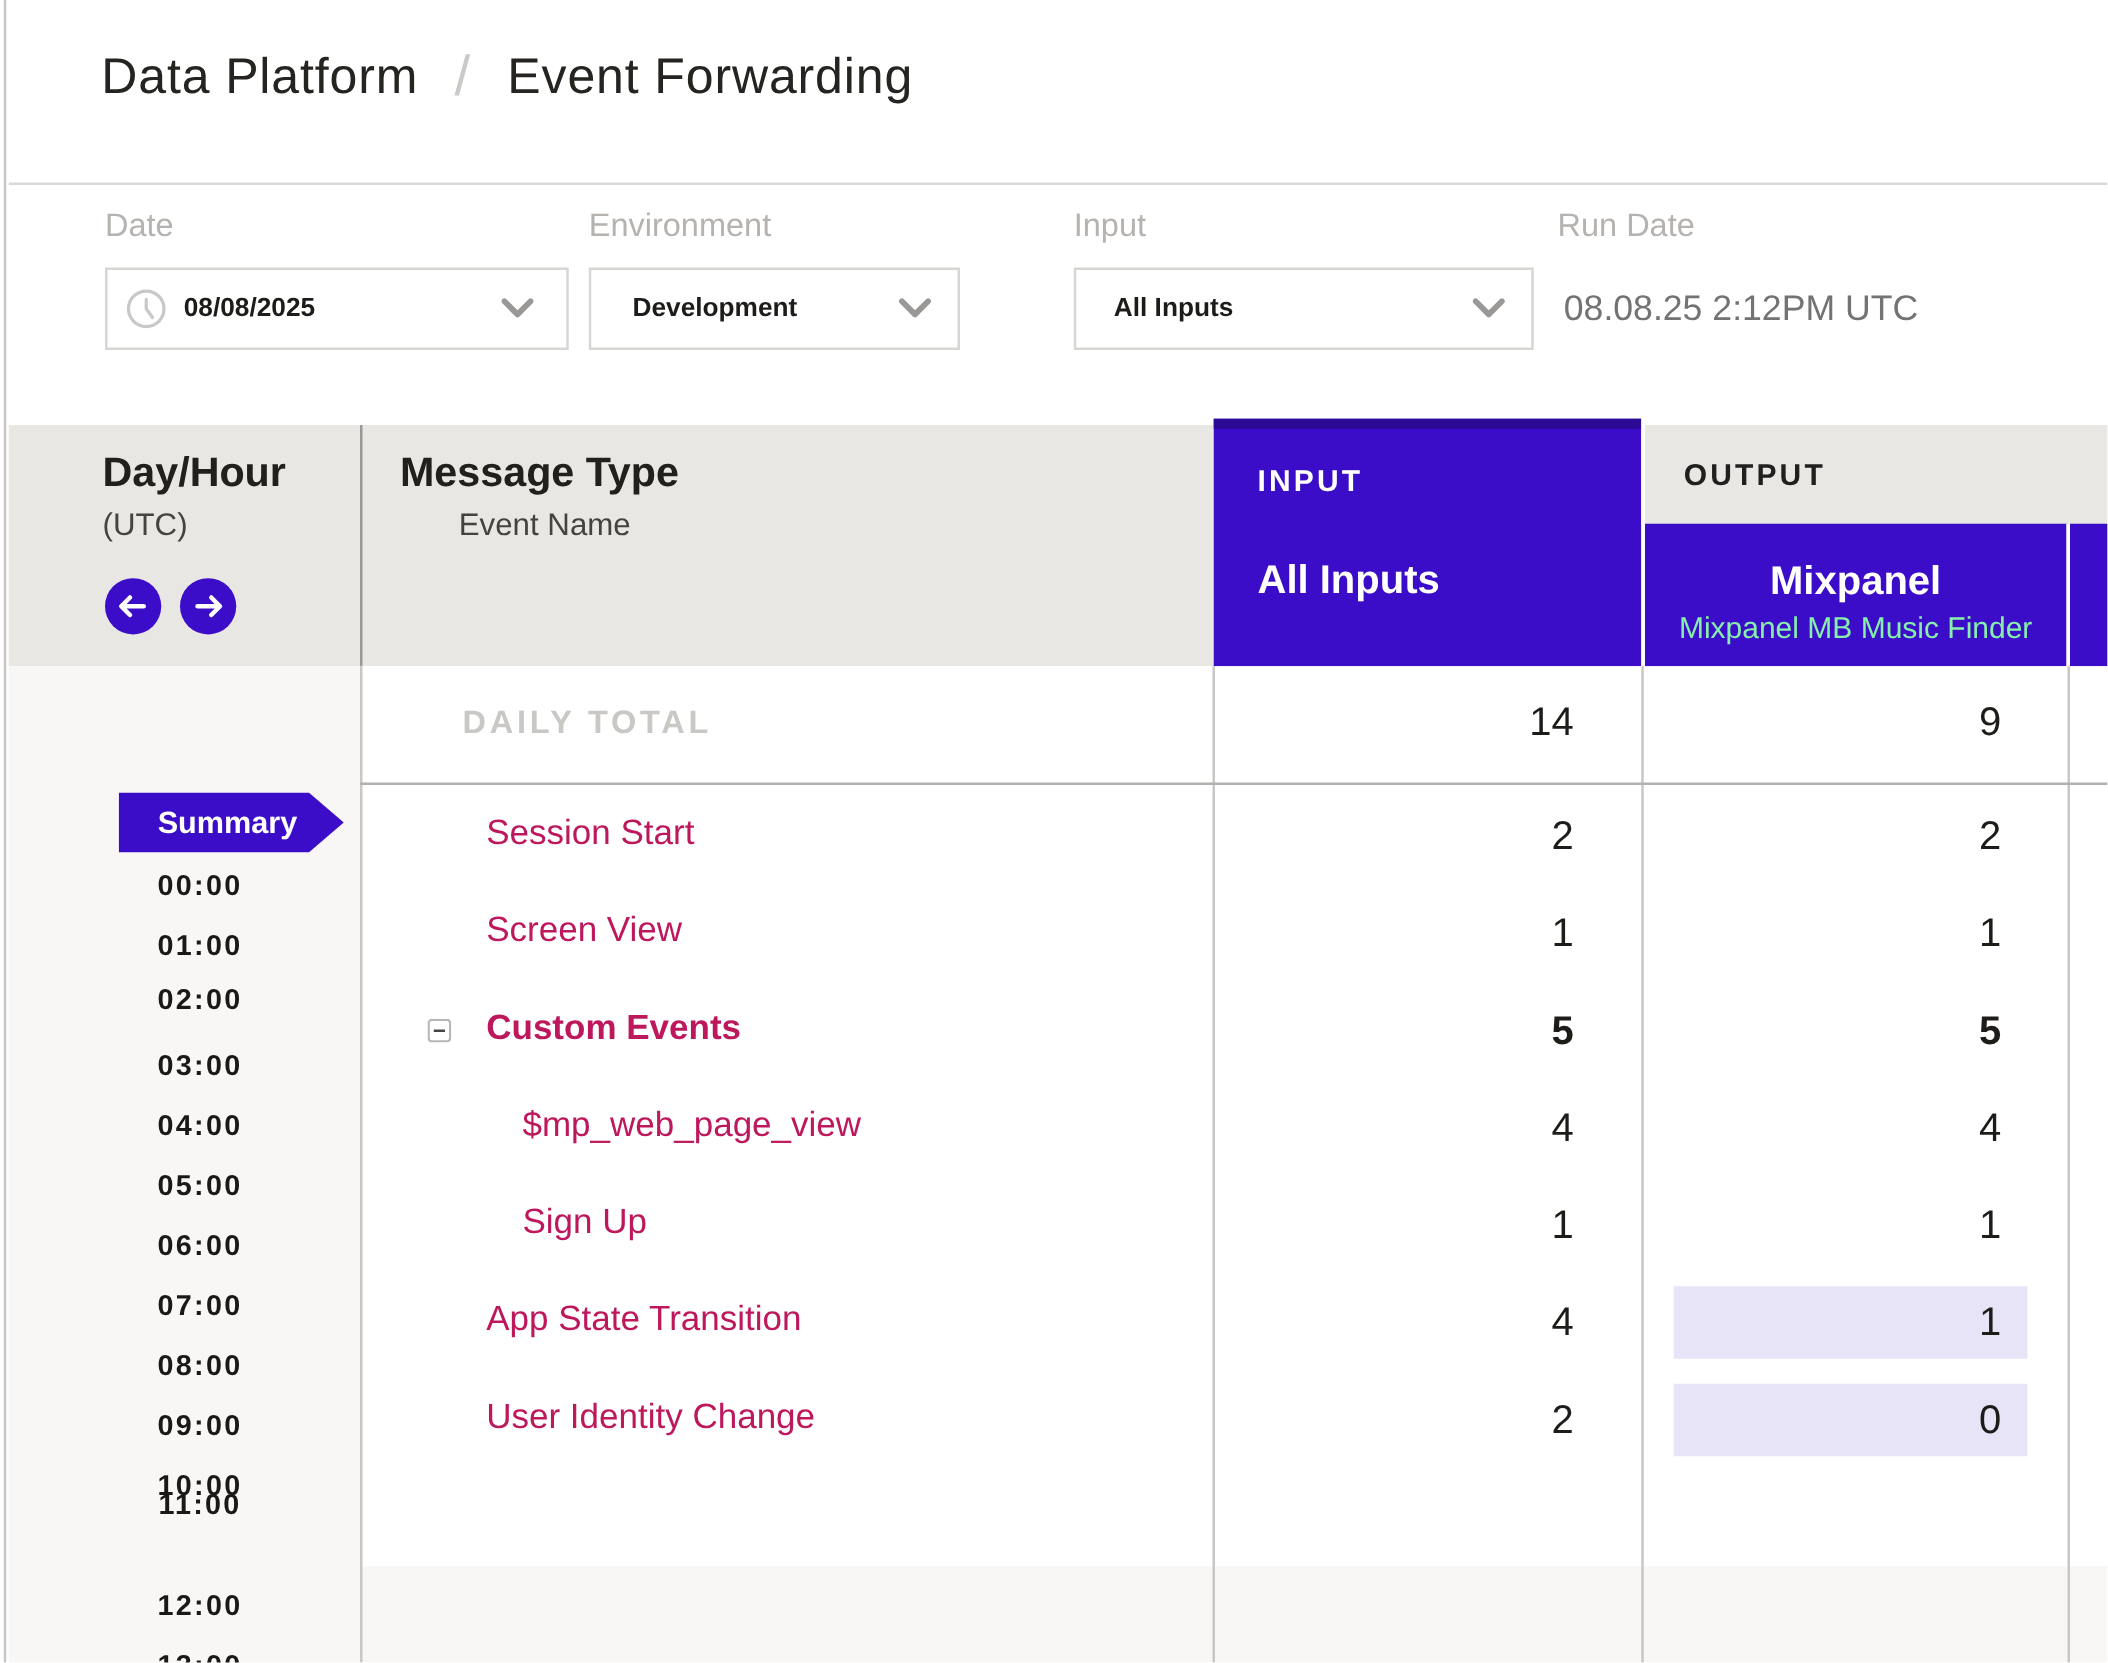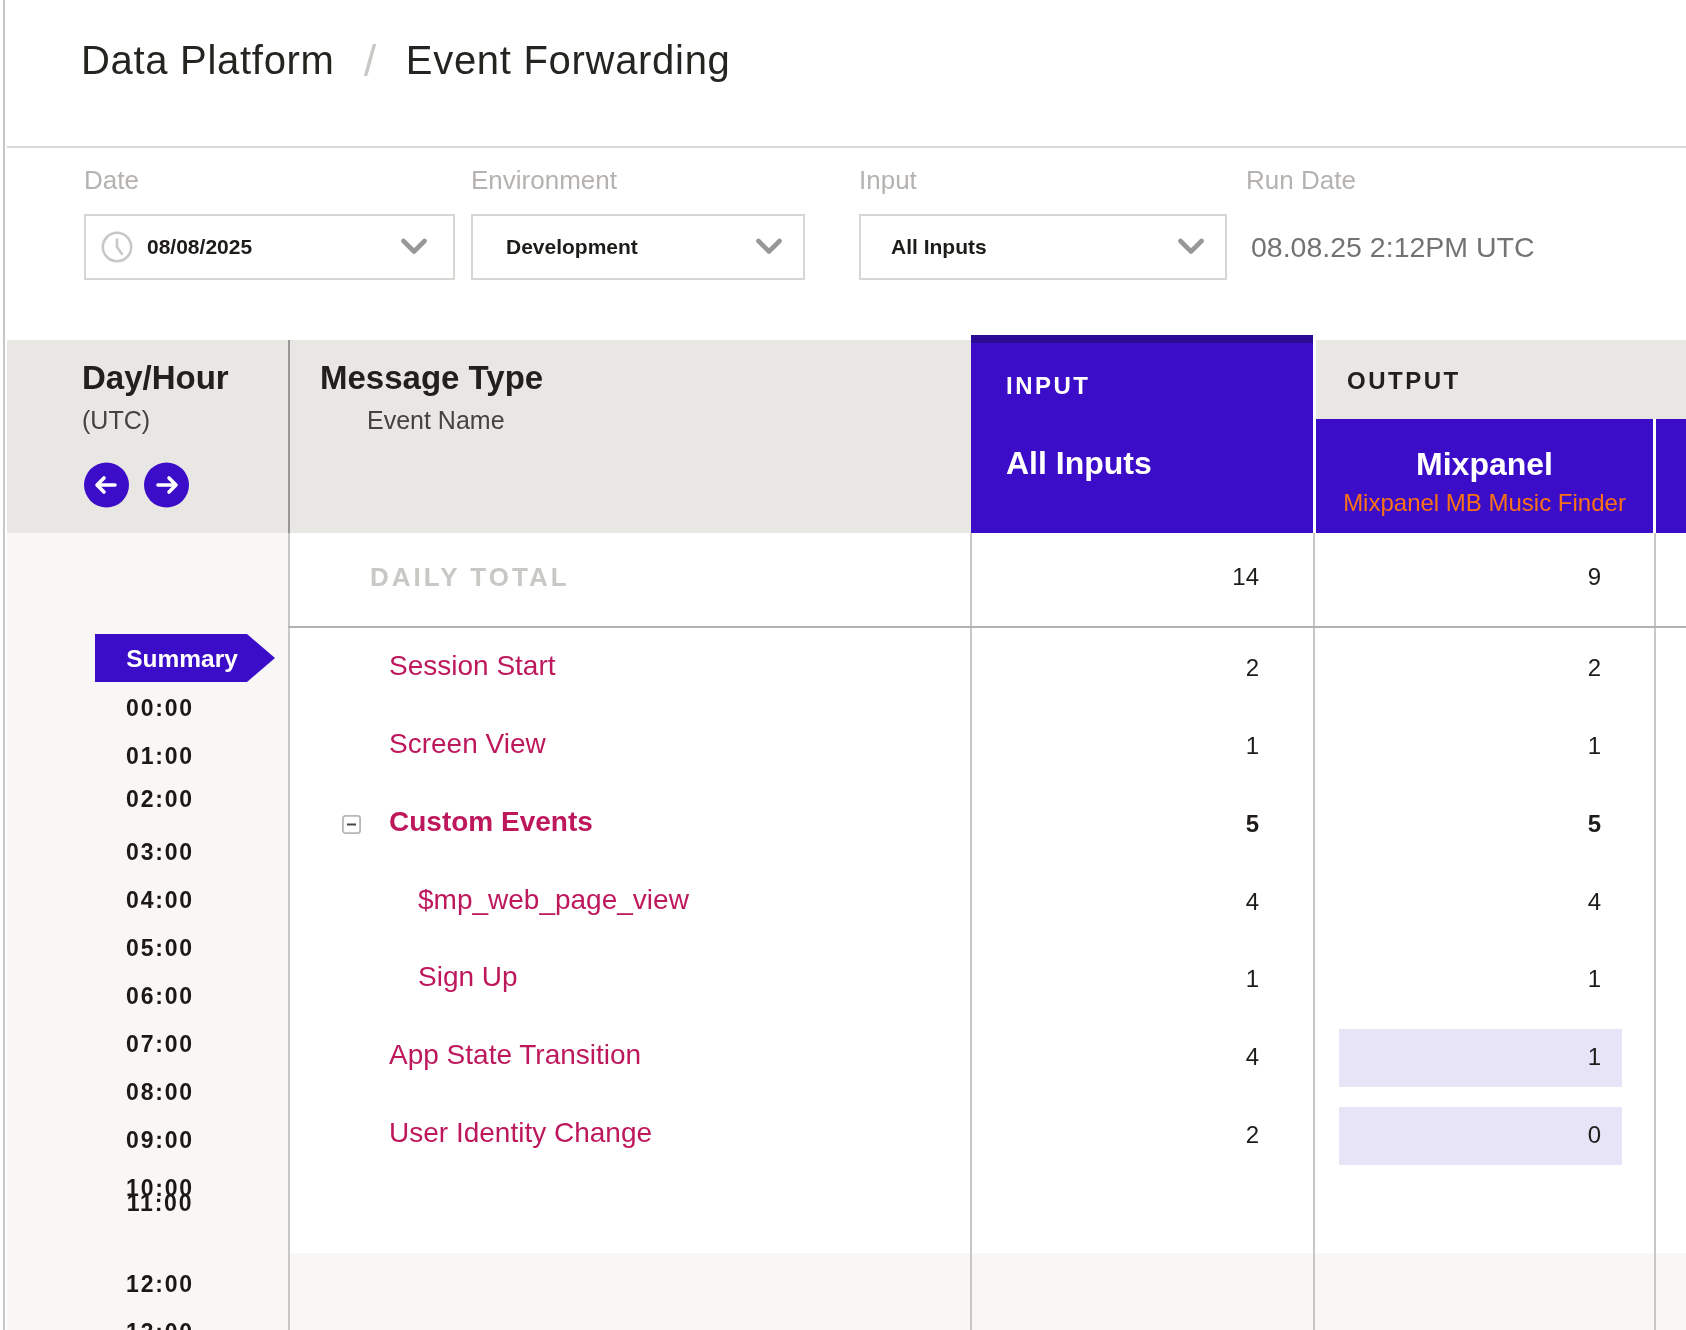--- a/index.html
+++ b/index.html
@@ -41,21 +41,21 @@
 
 
 #bodywhite { left:288px; top:533px; width:1398px; height:720px; background:#fff; }
 #leftcol { left:7px; top:533px; width:281px; height:797px; background:#f8f7f5; }
 #bottomgray { left:288px; top:1253px; width:1398px; height:77px; background:#f8f7f5; }
 
 .hour { position:absolute; left:84px; width:152px; text-align:center;
   font-weight:bold; font-size:23px; letter-spacing:1.8px; color:#1b1917; height:30px; line-height:30px; }
 
 .rowlabel { position:absolute; font-size:28px; color:#be185d; height:34px; line-height:34px; }
-.num { position:absolute; font-size:24px; color:#1e1c19; height:36px; line-height:36px; text-align:right; }
+.num { position:absolute; font-size:32px; color:#1e1c19; height:36px; line-height:36px; text-align:right; }
 .hl { position:absolute; left:1339px; width:283px; height:58px; background:#e7e4f8; }
 </style>
 </head>
 <body>
 <div id="page">
   <div class="abs" id="leftline"></div>
   <div class="abs" id="titlebar"></div>
   <div class="abs" id="title">Data Platform<span class="slash">/</span>Event Forwarding</div>
 
   <div class="abs flabel" style="left:84px;">Date</div>
@@ -67,21 +67,21 @@
     <svg class="abs" style="left:15px; top:50%; margin-top:-16px;" width="32" height="32" viewBox="0 0 32 32">
       <circle cx="16" cy="16" r="14.2" fill="none" stroke="#c9c8c6" stroke-width="2.6"></circle>
       <path d="M16 8.5 L16 16 L21 23" fill="none" stroke="#c9c8c6" stroke-width="2.6" stroke-linecap="round" stroke-linejoin="round"></path>
     </svg>
     <div class="btxt" style="margin-left:61px;">08/08/2025</div>
     <svg class="chev" style="right:26px;" width="26" height="18" viewBox="0 0 26 18">
       <path d="M2.5 3 L13 13.5 L23.5 3" fill="none" stroke="#9a9896" stroke-width="4.6" stroke-linecap="round" stroke-linejoin="round"></path>
     </svg>
   </div>
 
-  <div class="abs fbox" style="left:471px; width:334px;">
+  <div class="abs fbox" style="left:471px; width:297px;">
     <div class="btxt" style="margin-left:33px;">Development</div>
     <svg class="chev" style="right:21px;" width="26" height="18" viewBox="0 0 26 18">
       <path d="M2.5 3 L13 13.5 L23.5 3" fill="none" stroke="#9a9896" stroke-width="4.6" stroke-linecap="round" stroke-linejoin="round"></path>
     </svg>
   </div>
 
   <div class="abs fbox" style="left:859px; width:368px;">
     <div class="btxt" style="margin-left:30px;">All Inputs</div>
     <svg class="chev" style="right:21px;" width="26" height="18" viewBox="0 0 26 18">
       <path d="M2.5 3 L13 13.5 L23.5 3" fill="none" stroke="#9a9896" stroke-width="4.6" stroke-linecap="round" stroke-linejoin="round"></path>
@@ -102,21 +102,21 @@
   <div class="abs hs" style="left:367px; top:406px;">Event Name</div>
   <div class="abs collabel" style="left:1347px; top:367px; color:#22201e;">OUTPUT</div>
 
   <div class="abs" id="inputblock">
       <div class="dark"></div>
     <div class="abs collabel" style="left:35px; top:37px; color:#fff;">INPUT</div>
     <div class="abs" style="left:35px; top:110px; color:#fff; font-weight:bold; font-size:32px;">All Inputs</div>
   </div>
   <div class="abs" id="mixblock">
     <div style="margin-top:27px; color:#fff; font-weight:bold; font-size:32px;">Mixpanel</div>
-    <div style="margin-top:6px; color:#f97316; font-size:24px;">Mixpanel MB Music Finder</div>
+    <div style="margin-top:6px; color:#86efac; font-size:24px;">Mixpanel MB Music Finder</div>
   </div>
   <div class="abs" id="nextblock"></div>
   <div class="abs" style="left:1313px; top:335px; width:3px; height:198px; background:#fdfdfc;"></div>
   <div class="abs" style="left:1653px; top:419px; width:3px; height:114px; background:#fdfdfc;"></div>
 
   <div class="abs" id="leftcol"></div>
   <div class="abs" id="bodywhite"></div>
   <div class="abs" id="bottomgray"></div>
 
   <div class="abs vline" style="left:288px; top:340px; height:193px; background:#9a9896;"></div>

